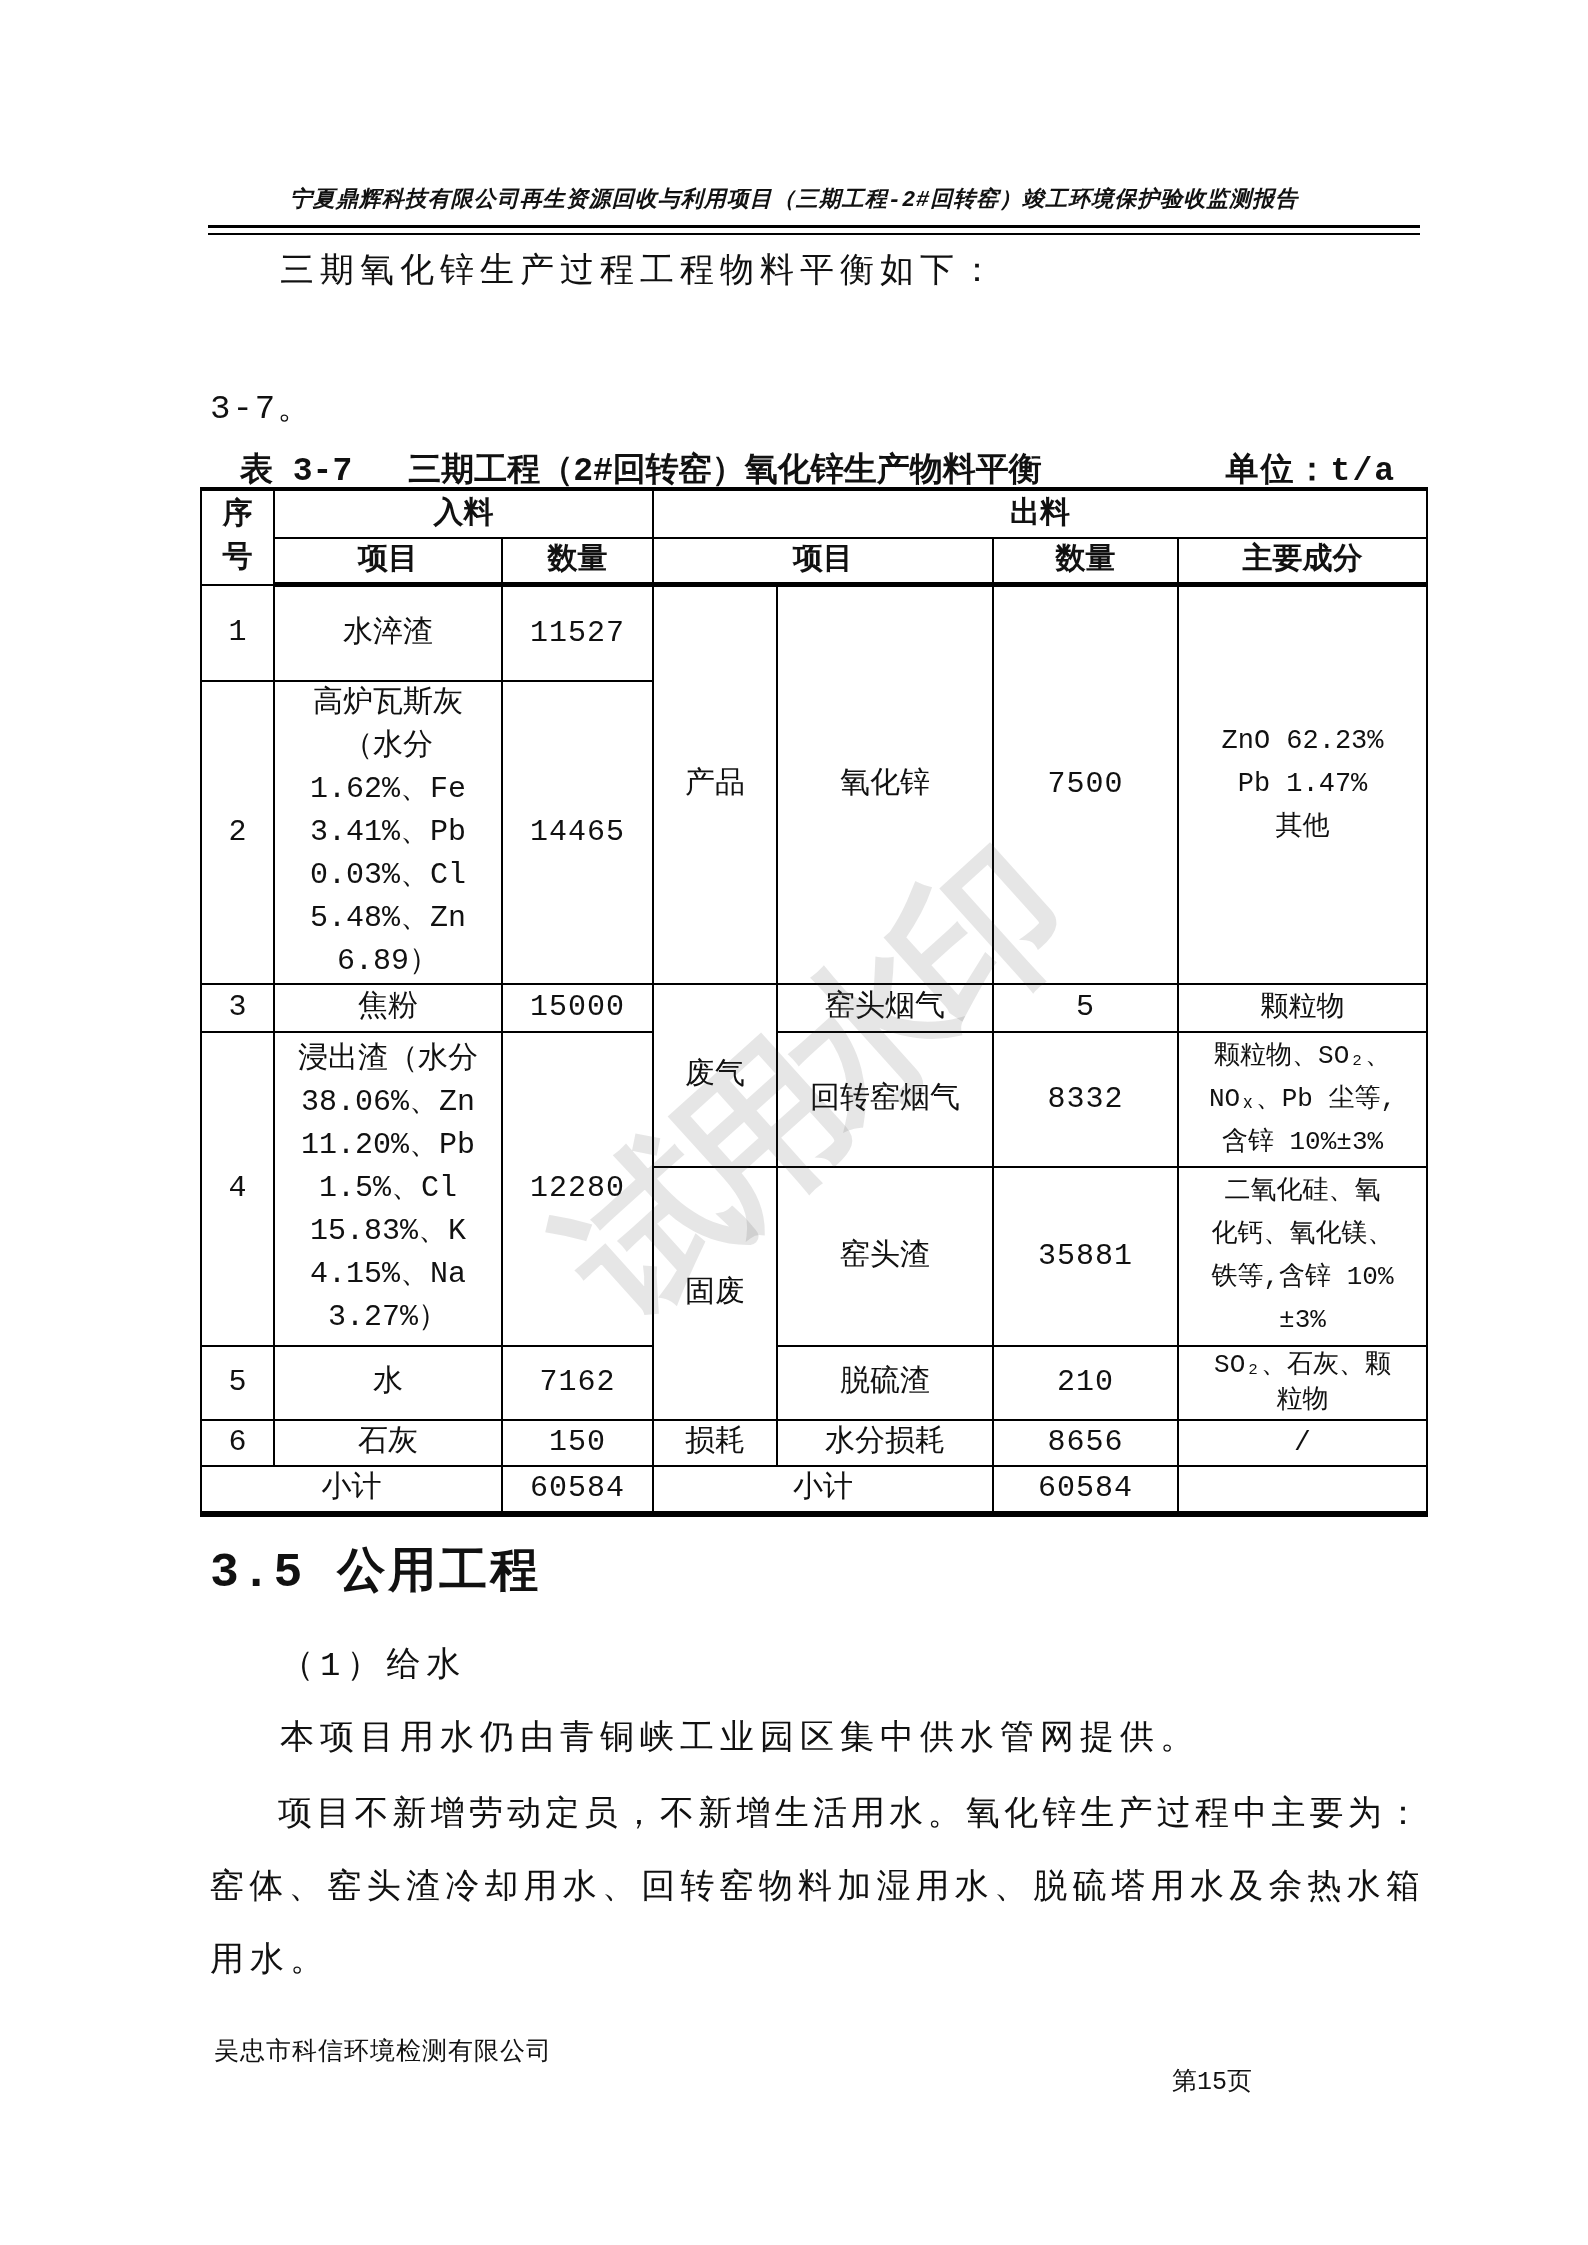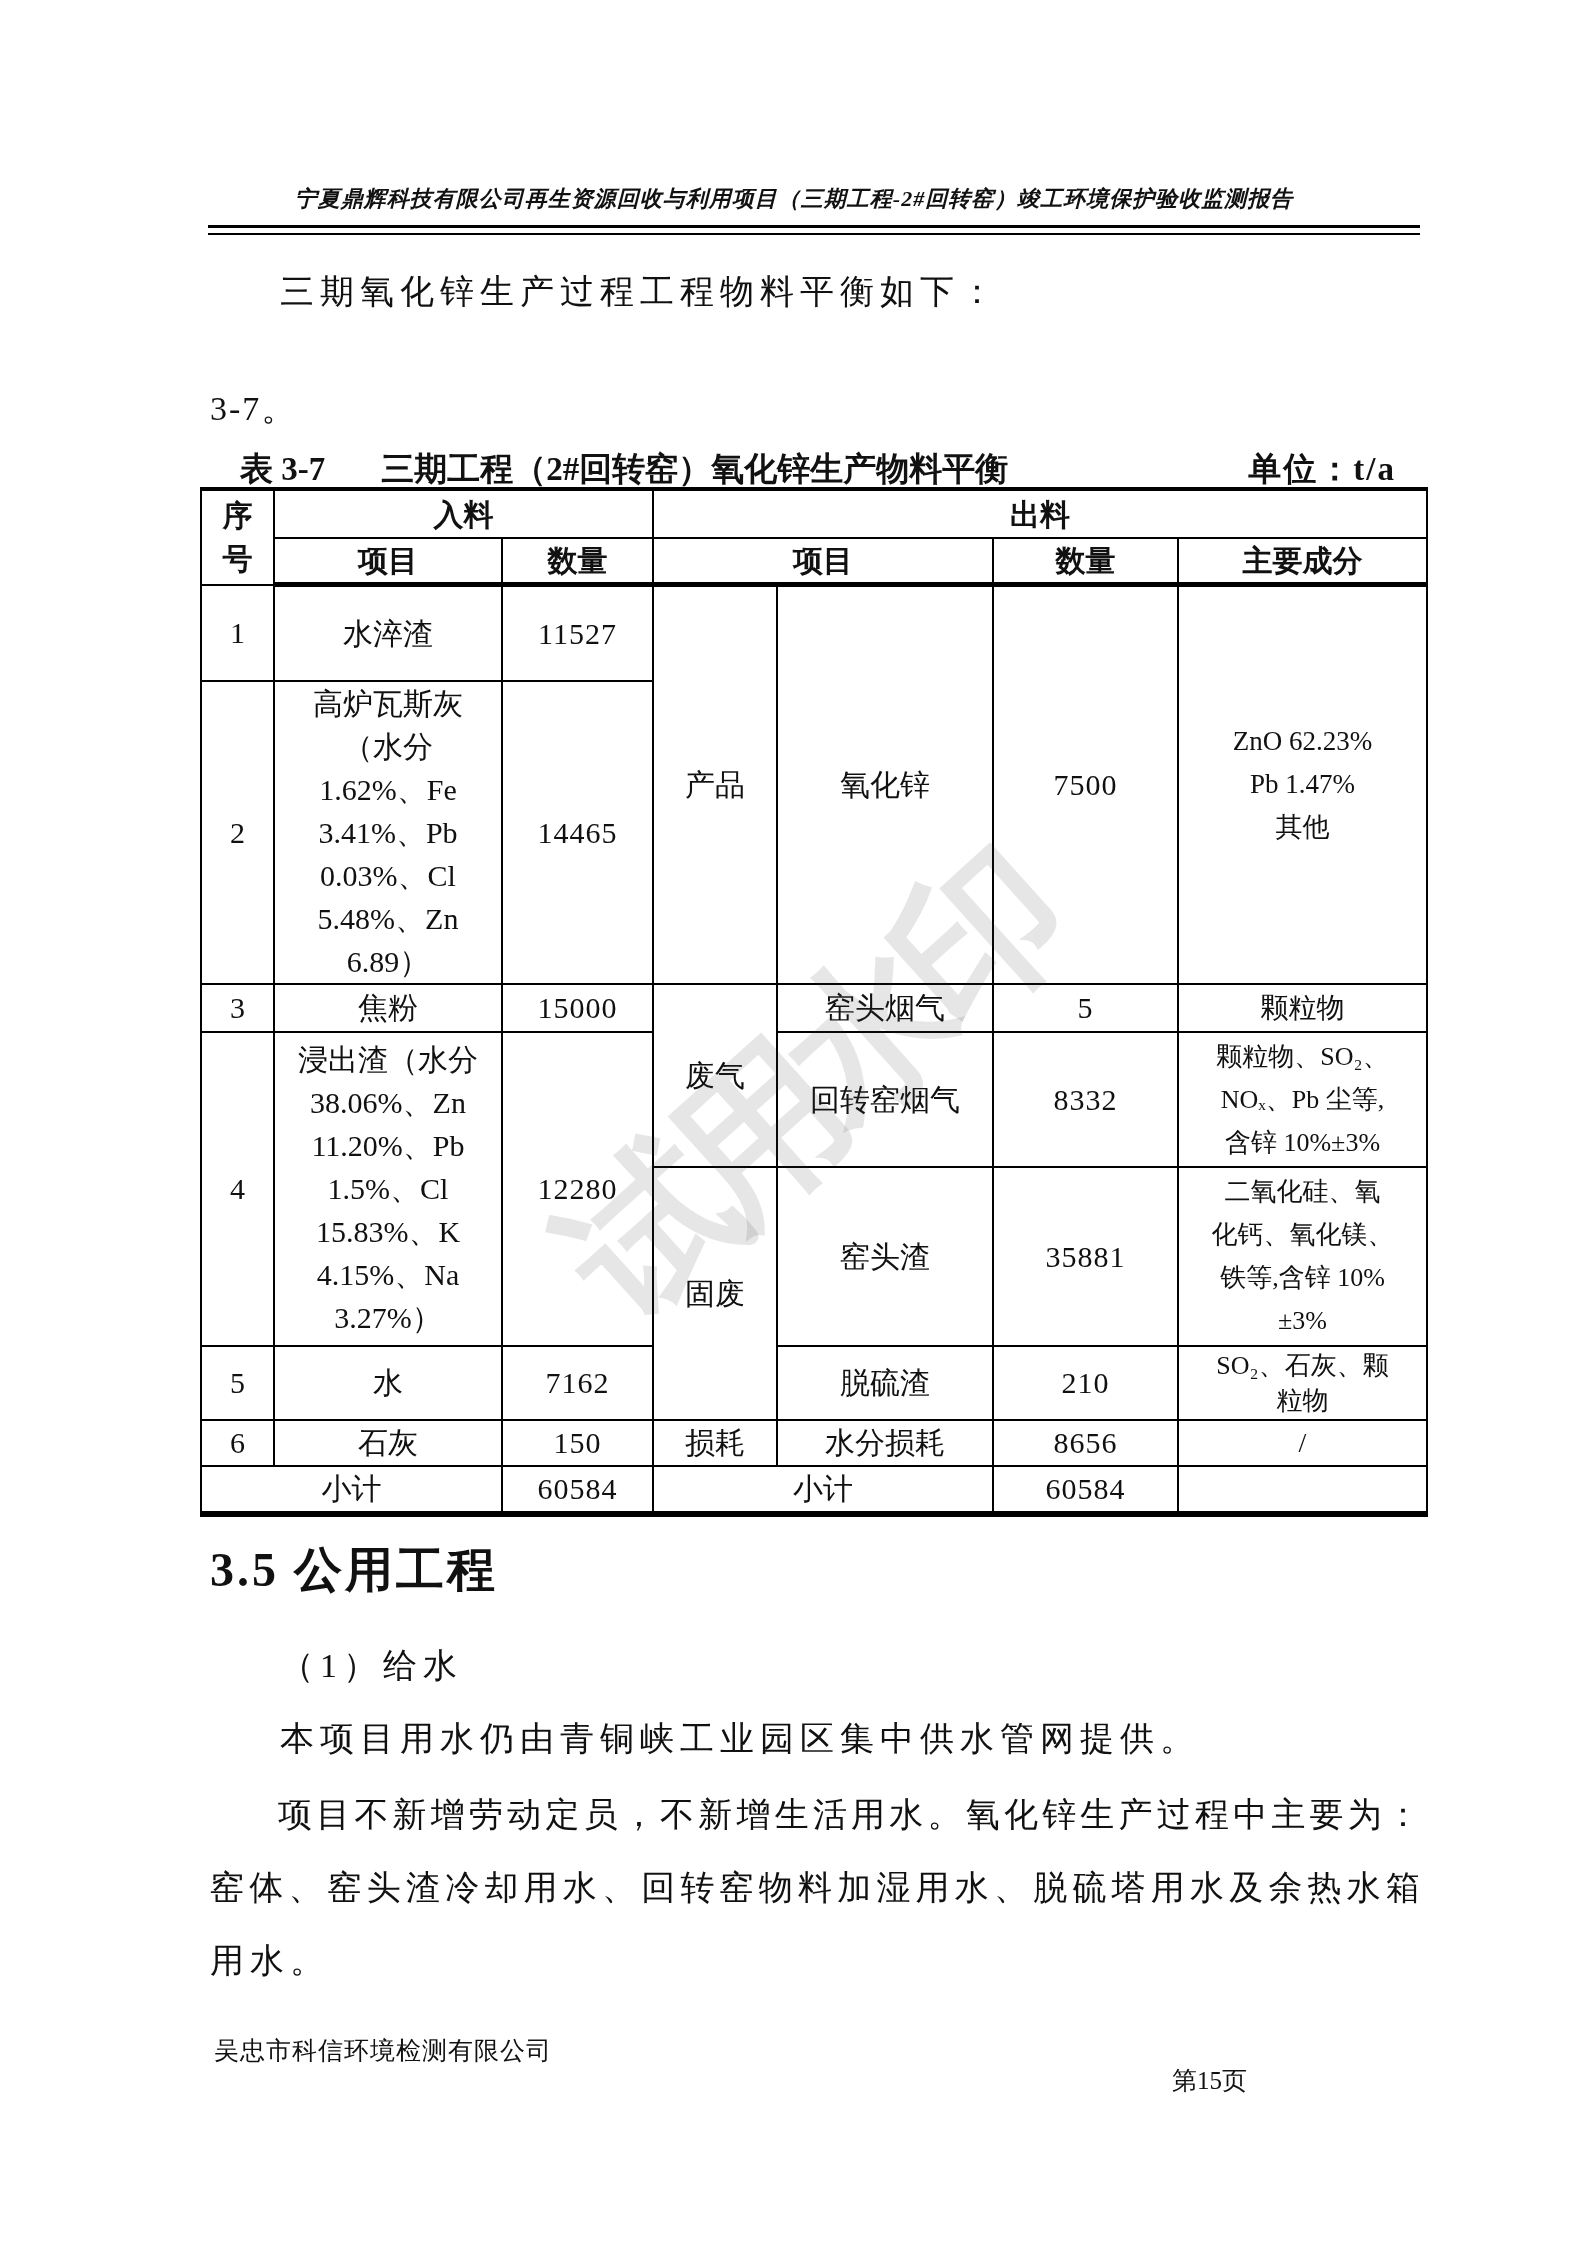--- a/index.html
+++ b/index.html
@@ -1,33 +1,33 @@
 <!DOCTYPE html>
 <html><head>
 <meta charset="utf-8">
 <style>
   html,body{margin:0;padding:0;background:#888;}
   .page{
     position:relative;width:1588px;height:2245px;margin:0 auto;
     background:#ffffff;color:#111;
-    font-family:Liberation Serif, serif;
+    font-family:Liberation Mono, monospace;
     overflow:hidden;
   }
   .abs{position:absolute;}
   .doc-header{
     top:184px;left:0;right:0;text-align:center;
     font-size:22px;font-weight:bold;font-style:italic;letter-spacing:1px;
   }
   .double-rule{
     top:225px;left:208px;width:1212px;height:5px;
     border-top:3px solid #000;border-bottom:2px solid #000;
   }
   .para{font-size:34px;letter-spacing:6px;line-height:40px;white-space:nowrap;}
   .jfull{white-space:normal;text-align:justify;text-align-last:justify;letter-spacing:0;}
-  .p1{top:252px;left:280px;margin-top:20px;}
+  .p1{top:252px;left:280px;}
   .p2{top:321px;left:278px;width:1142px;}
   .p3{top:389px;left:210px;letter-spacing:2px;text-align:center;}
   .table-title{
     top:447px;left:200px;width:1226px;display:flex;align-items:baseline;
     font-size:33px;font-weight:bold;box-sizing:border-box;padding:0 30px 0 40px;
   }
   .table-title .tt-label{margin-right:56px;}
   .table-title .tt-unit{margin-left:auto;letter-spacing:2px;}
   table.balance{
     top:487px;left:200px;width:1226px;

